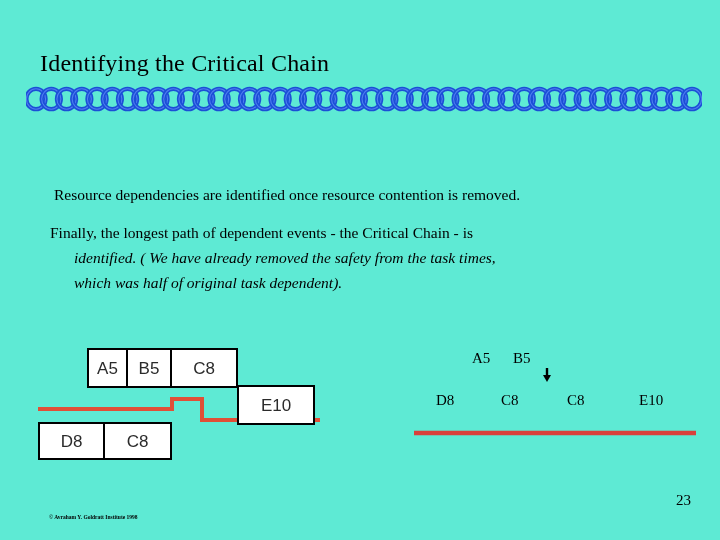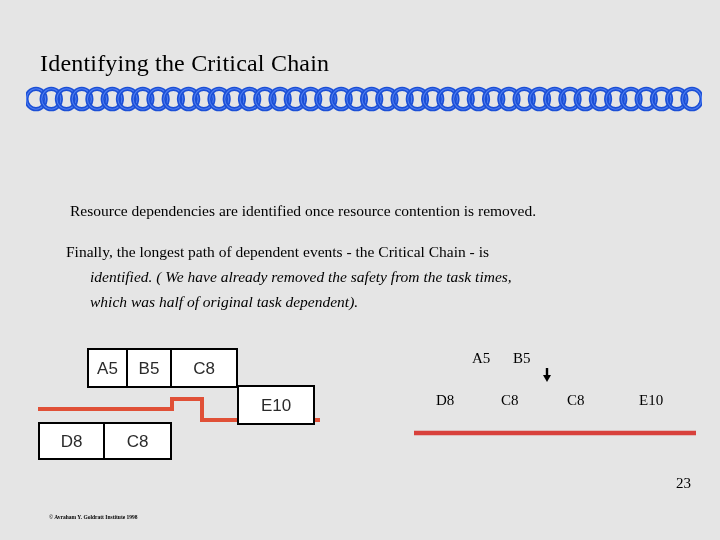--- a/index.html
+++ b/index.html
@@ -4,21 +4,21 @@
 <style>
   html, body {
     margin: 0;
     padding: 0;
     background: #ffffff;
   }
   #slide {
     position: relative;
     width: 720px;
     height: 540px;
-    background: #e5e5e5;
+    background: #5eead4;
     overflow: hidden;
     font-family: "Liberation Serif", "DejaVu Serif", serif;
     color: #000000;
   }
 
   
   #slide-title {
     position: absolute;
     left: 40px;
     top: 48px;
@@ -41,21 +41,21 @@
   
   #body-text {
     position: absolute;
     left: 44px;
     top: 182px;
     width: 640px;
     font-size: 15.5px;
     line-height: 25px;
   }
   .para {
-    margin: 16px;
+    margin: 0;
   }
   .para-1 {
     padding-left: 10px;
     margin-bottom: 13px;
   }
   .para-2 {
     padding-left: 6px;
     text-indent: 0;
   }
   .para-2 .cont {
@@ -112,21 +112,21 @@
     font-family: "Liberation Serif", "DejaVu Serif", serif;
     font-size: 5.5px;
     line-height: 8px;
     font-weight: bold;
     color: #000000;
     white-space: nowrap;
   }
   #page-number {
     position: absolute;
     left: 676px;
-    top: 474px;
+    top: 491px;
     font-family: "Liberation Serif", "DejaVu Serif", serif;
     font-size: 15px;
     line-height: 18px;
     color: #000000;
   }
 </style>
 </head>
 <body>
 
 <div id="slide">

